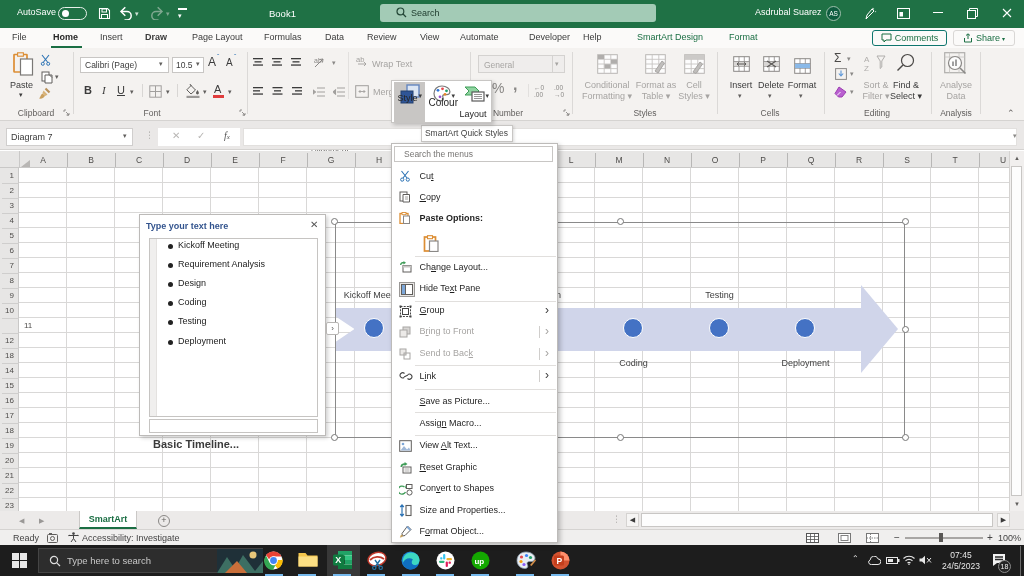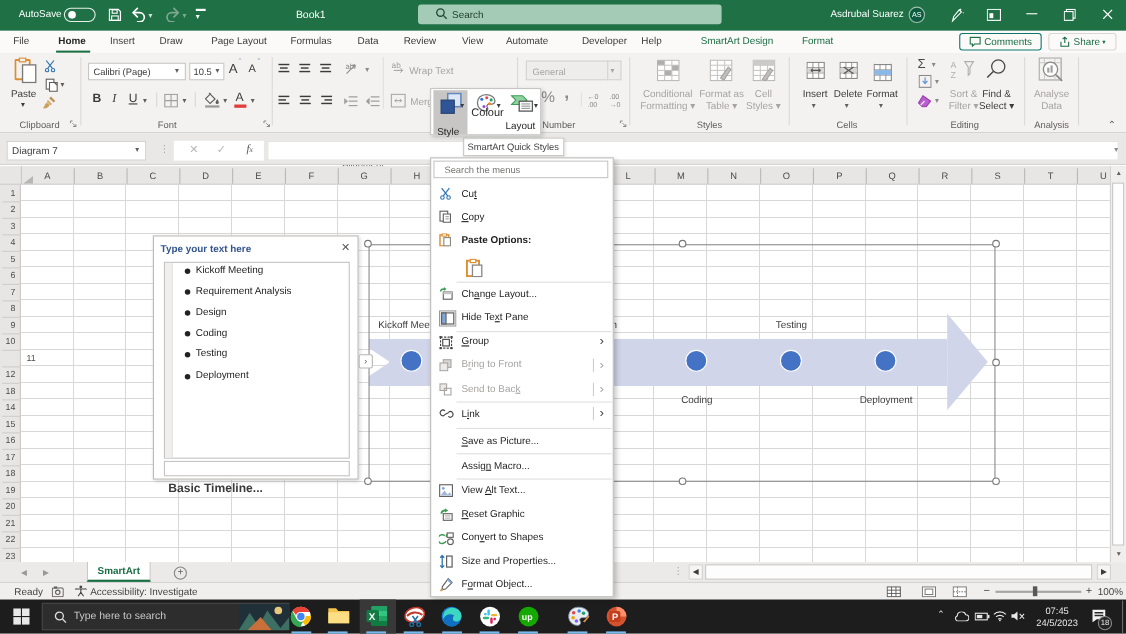--- a/index.html
+++ b/index.html
@@ -55,21 +55,21 @@
     </svg>
   <svg class="ab" style="left:1002px;top:8px" width="10" height="10" viewBox="0 0 10 10">
       <path d="M1 1 L9 9 M9 1 L1 9" stroke="#fff" stroke-width="1.1"></path>
     </svg>
 </div>
 
 <div class="ab" style="left:0;top:28px;width:1024px;height:20px;background:#fbfaf9;">
 <span class="ab" style="left:12px;top:4px;color:#3b3b3b;font-size:9px;font-weight:normal;">File</span>
 <span class="ab" style="left:53px;top:4px;color:#262626;font-size:9px;font-weight:bold;">Home</span>
 <span class="ab" style="left:100px;top:4px;color:#3b3b3b;font-size:9px;font-weight:normal;">Insert</span>
-<span class="ab" style="left:145px;top:4px;color:#3b3b3b;font-size:9px;font-weight:normal;">Draw</span>
+<span class="ab" style="left:145px;top:4px;color:#3b3b3b;font-size:9px;font-weight:bold;">Draw</span>
 <span class="ab" style="left:192px;top:4px;color:#3b3b3b;font-size:9px;font-weight:normal;">Page Layout</span>
 <span class="ab" style="left:264px;top:4px;color:#3b3b3b;font-size:9px;font-weight:normal;">Formulas</span>
 <span class="ab" style="left:325px;top:4px;color:#3b3b3b;font-size:9px;font-weight:normal;">Data</span>
 <span class="ab" style="left:367px;top:4px;color:#3b3b3b;font-size:9px;font-weight:normal;">Review</span>
 <span class="ab" style="left:420px;top:4px;color:#3b3b3b;font-size:9px;font-weight:normal;">View</span>
 <span class="ab" style="left:460px;top:4px;color:#3b3b3b;font-size:9px;font-weight:normal;">Automate</span>
 <span class="ab" style="left:529px;top:4px;color:#3b3b3b;font-size:9px;font-weight:normal;">Developer</span>
 <span class="ab" style="left:583px;top:4px;color:#3b3b3b;font-size:9px;font-weight:normal;">Help</span>
 <span class="ab" style="left:637px;top:4px;color:#1a6e43;font-size:9px;font-weight:normal;">SmartArt Design</span>
 <span class="ab" style="left:729px;top:4px;color:#1a6e43;font-size:9px;font-weight:normal;">Format</span>
@@ -677,21 +677,21 @@
 <span class="ab ctr" style="left:998px;top:559.5px;width:13px;height:13px;border-radius:50%;background:#252525;border:1px solid #8a8a8a;color:#f0f0f0;font-size:7px;">18</span>
 <span class="ab" style="left:1020px;top:546px;width:1px;height:30px;background:#6a6a6a;"></span>
 
 <div class="ab" style="left:390.5px;top:79.5px;width:101px;height:43.5px;background:#fff;border:1px solid #c8c6c4;box-shadow:1.5px 1.5px 4px rgba(0,0,0,0.2);z-index:40;">
   <div class="ab" style="left:2px;top:1.5px;width:31px;height:40px;background:#c8c6c4;"></div>
   <svg class="ab" style="left:8px;top:3.5px" width="20" height="21" viewBox="0 0 20 21">
       <rect x="7" y="1" width="12" height="12" fill="#dce6f4" stroke="#6487c0" stroke-width="1.4"></rect>
       <rect x="1" y="7" width="12" height="12" fill="#2f5597" stroke="#24406f" stroke-width="1"></rect>
     </svg>
   <span class="ab" style="left:27px;top:11px;color:#3b3b3b;font-size:7px;">▾</span>
-  <span class="ab" style="left:6px;top:12px;color:#262626;font-size:9px;margin-top:22px;">Style</span>
+  <span class="ab" style="left:6px;top:12px;color:#262626;font-size:9px;">Style</span>
   <svg class="ab" style="left:41px;top:4.5px" width="18" height="17" viewBox="0 0 18 17">
       <path d="M9 1 C4 1 1 4.5 1 8.5 C1 12.5 4 15.8 8 15.8 c1.8 0 2.4-1 2.4-2 0-.9-.7-1.4-.7-2.3 0-1 .9-1.8 2.1-1.8 h2 c1.8 0 3.1-1.4 3.1-3.1 C17 3.6 13.4 1 9 1z" fill="#fff" stroke="#7a7a7a" stroke-width="1.2"></path>
       <circle cx="5" cy="5.3" r="1.4" fill="#2e75d8"></circle>
       <circle cx="9.5" cy="3.8" r="1.4" fill="#e5484d"></circle>
       <circle cx="13.5" cy="5.8" r="1.4" fill="#22a06b"></circle>
       <circle cx="12" cy="9.3" r="1.4" fill="#e8862c"></circle>
       <circle cx="7" cy="11.8" r="1.4" fill="#9a4fd3"></circle>
     </svg>
   <span class="ab" style="left:60px;top:11px;color:#3b3b3b;font-size:7px;">▾</span>
   <span class="ab" style="left:37px;top:16px;color:#262626;font-size:10px;">Colour</span>

